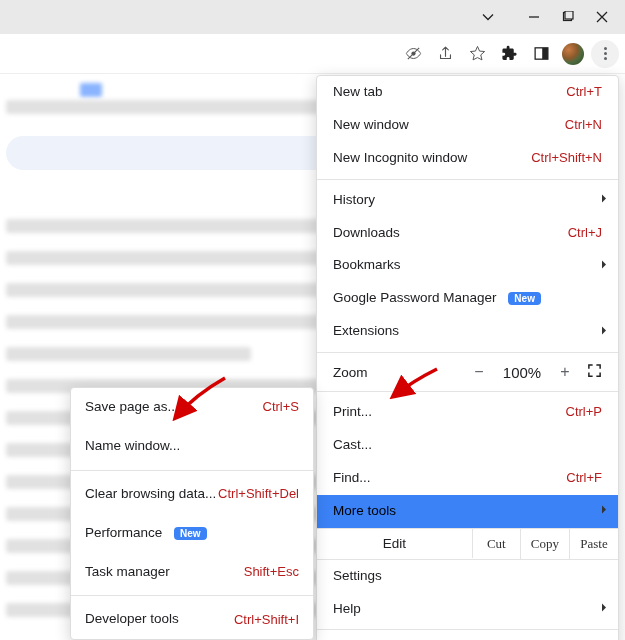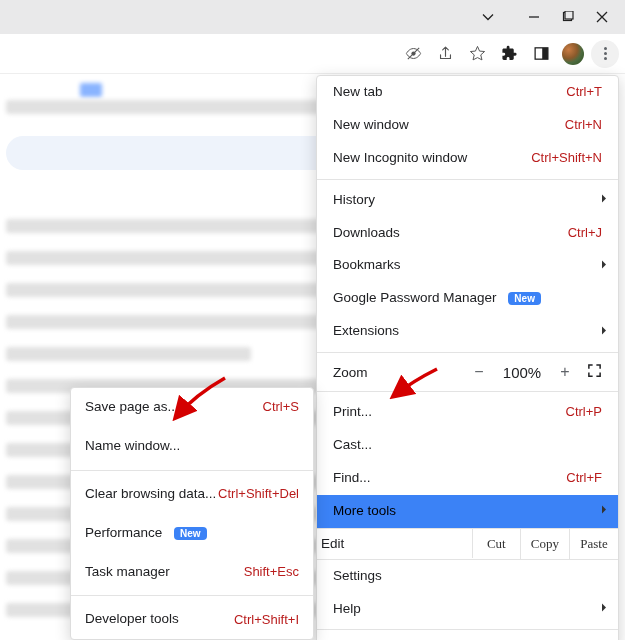--- a/index.html
+++ b/index.html
@@ -163,21 +163,21 @@
   .zoom-val {
     font-size: 15px;
     color: #202124;
     width: 42px;
     text-align: center;
   }
   .fullscreen-icon svg { width: 15px; height: 15px; stroke: #202124; }
 
   
   .edit-row { display: flex; align-items: center; padding: 0; border-top: 1px solid #e3e3e3; border-bottom: 1px solid #e3e3e3; }
-  .edit-label { flex: 1; padding: 7px 4px; border-right: 1px solid #e3e3e3; }
+  .edit-label { flex: 1; padding: 7px 4px; border-right: 1px solid #e3e3e3; text-align: center; }
   .edit-btn {
     padding: 7px 10px;
     font-size: 13px;
     color: #333;
     border-right: 1px solid #e3e3e3;
     min-width: 48px;
     text-align: center;
     font-family: Liberation Serif, serif;
   }
   .edit-btn:last-child { border-right: none; }

